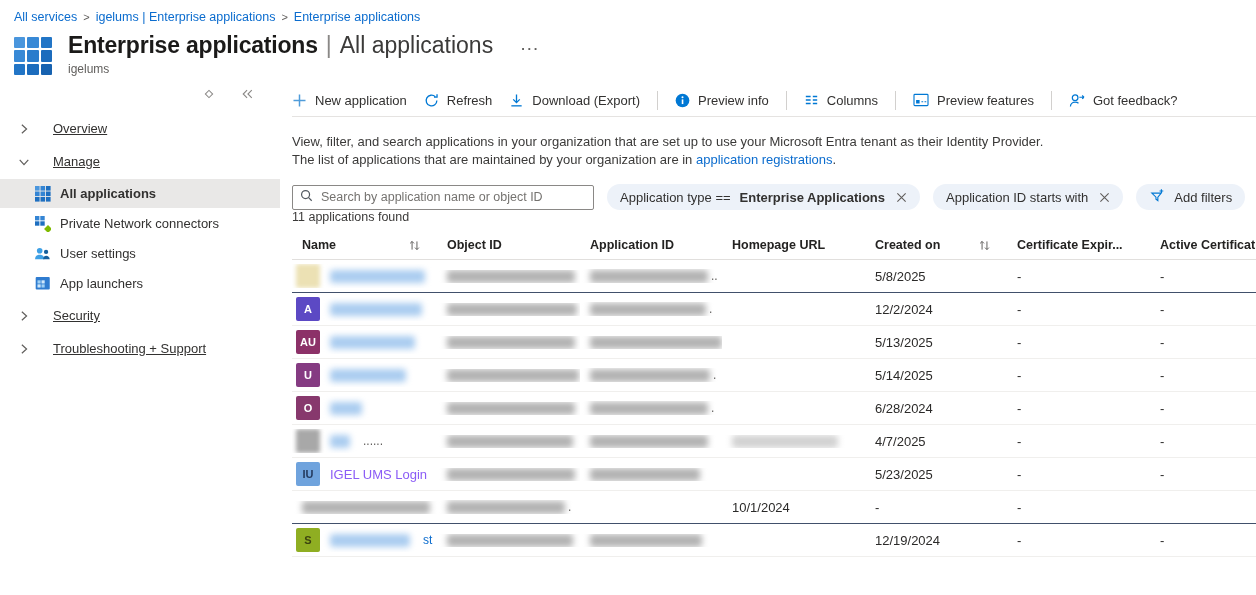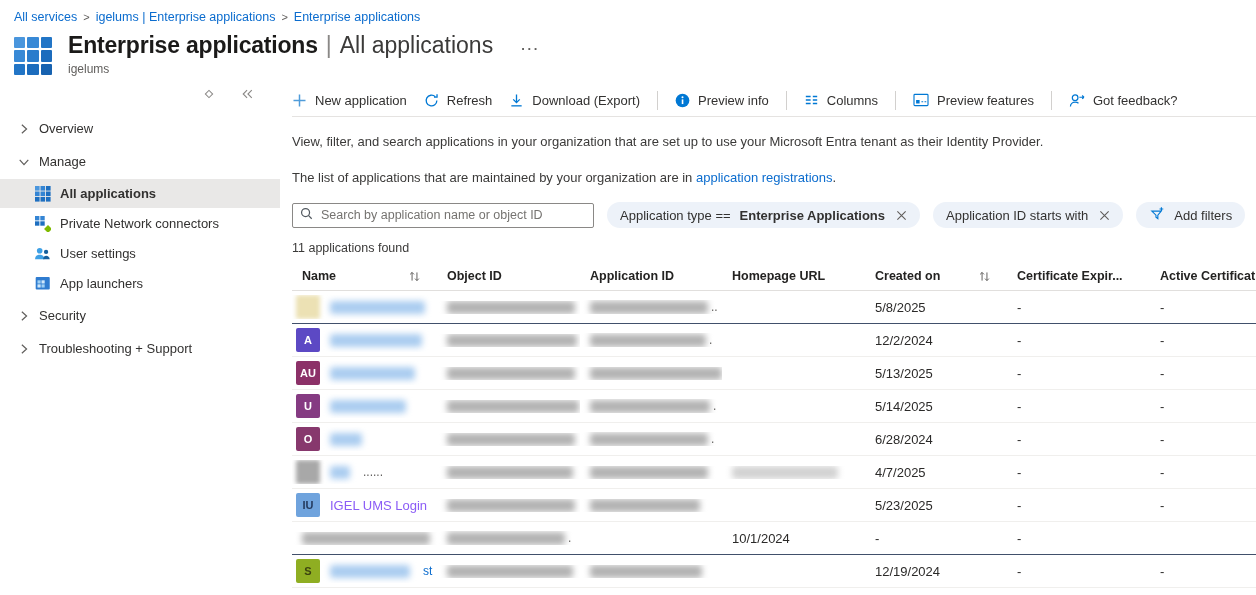--- a/index.html
+++ b/index.html
@@ -22,41 +22,41 @@
   .page-title { font-size:23px; font-weight:700; color:#1b1a19; letter-spacing:-0.2px; }
   .pipe { color:#8a8886; font-weight:300; font-size:23px; padding:0 8px; }
   .section-title { font-size:23px; font-weight:400; color:#3b3a39; }
   .hdr-ellipsis { color:#605e5c; margin-left:28px; letter-spacing:2px; font-weight:700; font-size:13px; cursor:pointer; }
   .tenant { font-size:12px; color:#605e5c; margin-top:3px; }
   
   .main { display:flex; margin-top:8px; }
   .sidebar { width:280px; flex:none; }
   .side-controls { display:flex; justify-content:flex-end; align-items:center; gap:26px; padding:4px 26px 12px 0; color:#8a8886; }
   .side-controls span { cursor:pointer; }
-  .nav-group { display:flex; align-items:center; gap:9px; padding:9px 0 9px 18px; cursor:pointer; color:#323130; }
+  .nav-group { display:flex; align-items:center; gap:23px; padding:9px 0 9px 18px; cursor:pointer; color:#323130;text-decoration:underline; }
   .nav-child { display:flex; align-items:center; gap:9px; padding:6px 10px 6px 34px; margin:1px 0; line-height:16px; cursor:pointer; color:#323130; }
   .nav-child .lbl { max-width:170px; }
   .nav-child.selected { background:#e9e8e7; font-weight:700; }
   .nav-child .nicon { flex:none; width:17px; height:17px; display:flex; align-items:center; justify-content:center; }
   
   .content { flex:1; min-width:0; padding-left:12px; }
   .toolbar { display:flex; align-items:center; gap:17px; height:33px; border-bottom:1px solid #e5e3e1; }
   .tb-btn { display:flex; align-items:center; gap:8px; background:none; border:none; font:inherit; color:#323130; cursor:pointer; padding:0; white-space:nowrap; }
   .tb-sep { width:1px; height:19px; background:#d2d0ce; flex:none; }
   .desc { margin-top:17px; font-size:13px; color:#3b3a39; }
-  .desc .line2 { margin-top:21px; }
+  .desc .line2 { margin-top:3px; }
   .text-link { color:#0b6cce; text-decoration:none; cursor:pointer; }
   .filter-row { display:flex; align-items:center; gap:13px; margin-top:17px; }
   .searchbox { display:flex; align-items:center; gap:6px; width:302px; height:25px; border:1px solid #8a8886; border-radius:2px; padding:0 7px; background:#fff; }
   .searchbox input { border:none; outline:none; flex:1; font:inherit; font-size:12.5px; color:#323130; background:transparent; }
   .searchbox input::placeholder { color:#757370; }
   .pill { display:flex; align-items:center; gap:9px; background:#edf2f9; border-radius:14px; height:26px; padding:0 13px; font-size:13px; white-space:nowrap; cursor:pointer; }
   .pill .bold { font-weight:700; }
   .pill .x-btn { display:flex; align-items:center; cursor:pointer; margin-left:2px; }
-  .count { margin-top:13px; font-size:12.5px; color:#3b3a39; }
+  .count { font-size:12.5px; color:#3b3a39; }
   
   .grid-cols { display:grid; grid-template-columns:145px 143px 142px 143px 142px 143px 1fr; }
   .thead { margin-top:7px; height:29px; align-items:center; border-bottom:1px solid #e1dfdd; }
   .th { display:flex; align-items:center; padding-left:10px; font-weight:700; font-size:12.5px; color:#242322; white-space:nowrap; overflow:hidden; cursor:pointer; }
   .th.sortable { justify-content:space-between; padding-right:16px; }
   .tr { height:33px; align-items:center; border-bottom:1px solid #f0efed; }
   .tr.dark { border-bottom:1px solid #41506b; }
   .cell { padding-left:10px; display:flex; align-items:center; overflow:hidden; }
   .name-cell { padding-left:4px; gap:10px; }
   .avatar { width:24px; height:24px; border-radius:2px; display:flex; align-items:center; justify-content:center; font-size:11px; font-weight:700; flex:none; }

